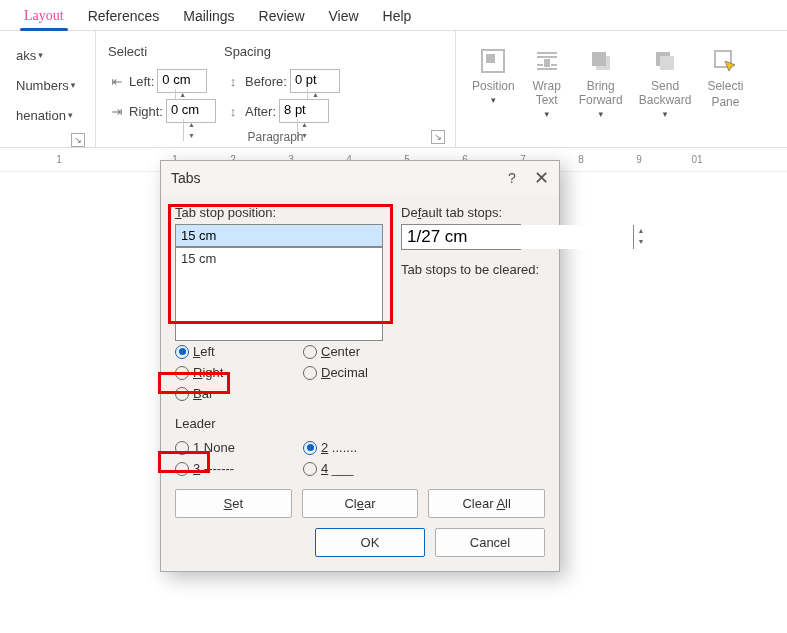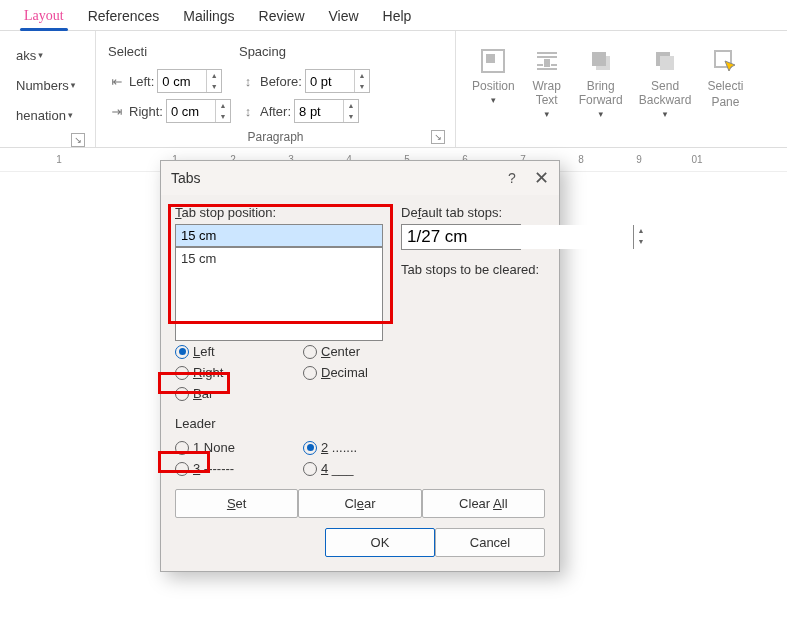--- a/index.html
+++ b/index.html
@@ -15,21 +15,21 @@
 .ribbon { border-top: 1px solid #ddd; border-bottom: 1px solid #ddd; background: #fff; display: flex; height: 118px; }
 .group { border-right: 1px solid #e0e0e0; padding: 4px 8px 0; display: flex; flex-direction: column; position: relative; }
 .group-body { flex:1; display:flex; }
 .group-label { text-align:center; font-size:12px; color:#666; padding: 2px 0 3px; position: relative; }
 .group-launcher { position:absolute; right:2px; bottom:3px; width:14px; height:14px; border:1px solid #aaa; font-size:9px; color:#777; display:flex; align-items:center; justify-content:center; cursor:pointer; }
 
 .col { display:flex; flex-direction:column; gap:2px; padding: 2px 4px; }
 .row { display:flex; align-items:center; gap:3px; font-size:13px; color:#444; height:28px; }
 .row-btn { padding: 2px 4px; cursor:pointer; display:flex; align-items:center; gap:2px; }
 .chev { font-size:9px; color:#555; }
-.spin { display:flex; align-items:center; border:1px solid #bbb; height:24px; background:#fff; }
+.spin { display:flex; align-items:center; border:1px solid #bbb; height:24px; background:#fff;flex-direction:column; }
 .spin input { border:none; outline:none; width:48px; font-size:13px; padding:2px 4px; }
 .spin-btns { display:flex; flex-direction:column; border-left:1px solid #ccc; }
 .spin-btns span { font-size:7px; width:14px; height:11px; display:flex; align-items:center; justify-content:center; color:#666; cursor:pointer; }
 .mini-icon { width:18px; height:18px; display:flex; align-items:center; justify-content:center; color:#777; font-size:13px; }
 
 .big-btn { display:flex; flex-direction:column; align-items:center; justify-content:flex-start; padding:4px 8px; cursor:pointer; color:#888; font-size:12px; gap:2px; }
 .big-btn .icn { width:32px; height:32px; display:flex; align-items:center; justify-content:center; }
 
 .ruler { height:24px; background:#fff; border-bottom:1px solid #eee; display:flex; align-items:center; font-size:10px; color:#888; padding-left:30px; letter-spacing:0; white-space:nowrap; overflow:hidden;}
 .ruler span { display:inline-block; width:58px; text-align:center; }
@@ -50,21 +50,21 @@
 .spin2 { display:flex; border:1px solid #888; background:#fff; width:120px; }
 .spin2 input { border:none; outline:none; flex:1; font-size:17px; padding:2px 5px; }
 
 .section-lbl { margin-top:12px; margin-bottom:6px; }
 .radios { display:flex; flex-wrap:wrap; }
 .radio-item { display:flex; align-items:center; gap:4px; width:128px; padding:3px 0; font-size:13px; cursor:pointer; }
 .radio { width:14px; height:14px; border:1.5px solid #666; border-radius:50%; display:flex; align-items:center; justify-content:center; }
 .radio.checked { border-color:#0a64c2; }
 .radio.checked::after { content:''; width:7px; height:7px; border-radius:50%; background:#0a64c2; }
 
-.btn-row { display:flex; justify-content:space-between; margin-top:10px;align-items:center; }
+.btn-row { display:flex; gap:10px; justify-content:space-between; margin-top:10px;align-items:center; }
 .btn-row.r2 { justify-content:flex-end; }
 .dlg-btn { flex:1; border:1px solid #b0b0b0; background:#fdfdfd; padding:6px 0; text-align:center; font-size:13px; cursor:pointer; border-radius:2px; }
 .dlg-btn.primary { border:1.5px solid #0a64c2; }
 .btn-row.r2 .dlg-btn { flex:0 0 110px; }
 
 .underline { text-decoration: underline; }
 
 
 .redbox { position:absolute; border:3px solid #e60000; pointer-events:none; }
 </style>

